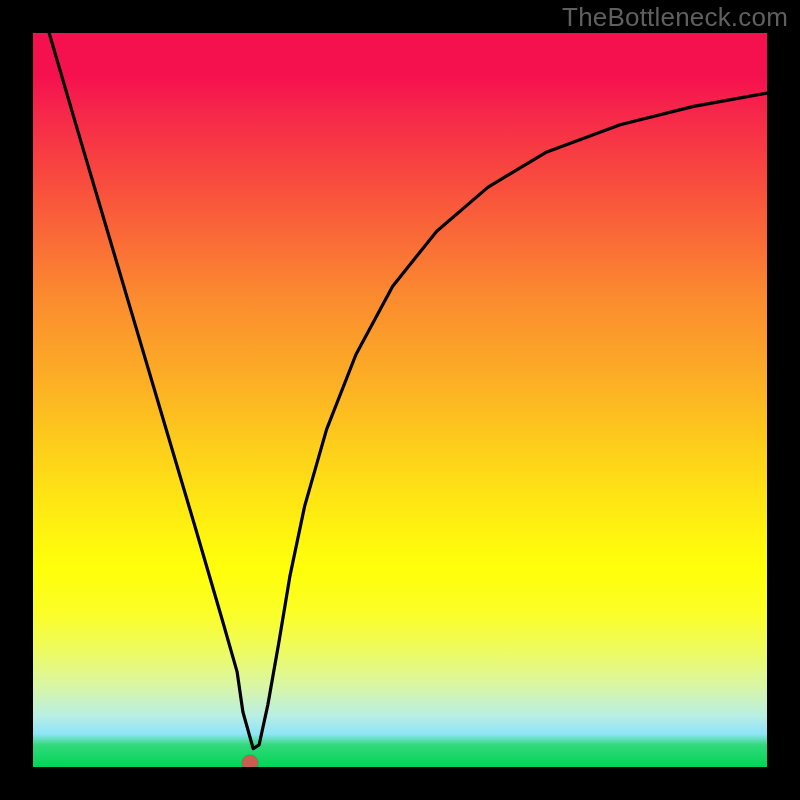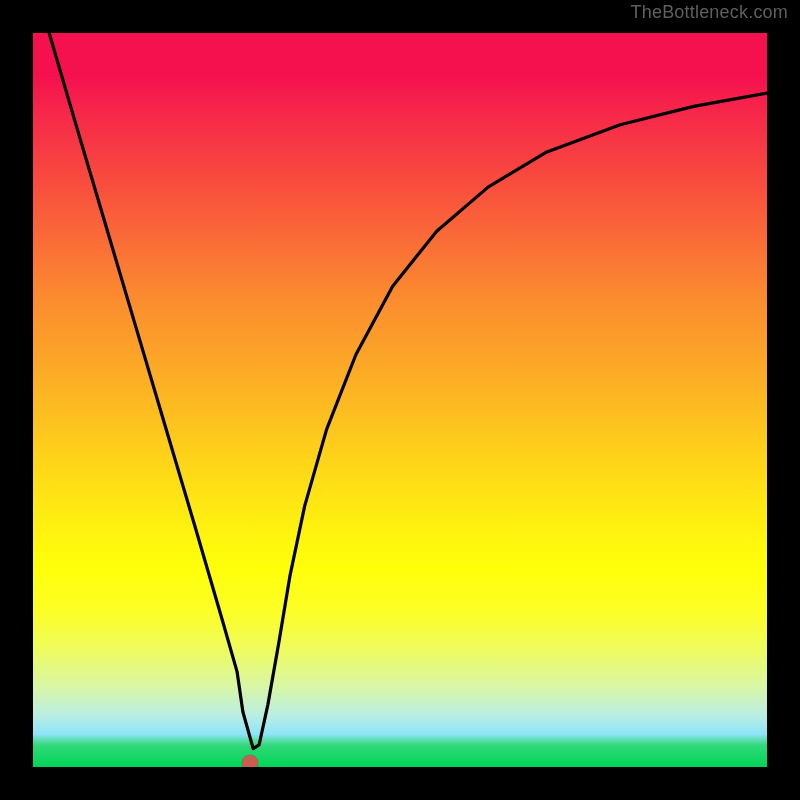--- a/index.html
+++ b/index.html
@@ -14,21 +14,21 @@
     position: relative;
     width: 800px;
     height: 800px;
     background: #000000;
   }
   .watermark {
     position: absolute;
     top: 2px;
     right: 12px;
     color: #5f5f5f;
-    font-size: 18px;
+    font-size: 26px;
     font-weight: 500;
     letter-spacing: 0.2px;
     z-index: 10;
     margin-left: 12px;
   }
   .plot-area {
     position: absolute;
     left: 33px;
     top: 33px;
     width: 734px;

